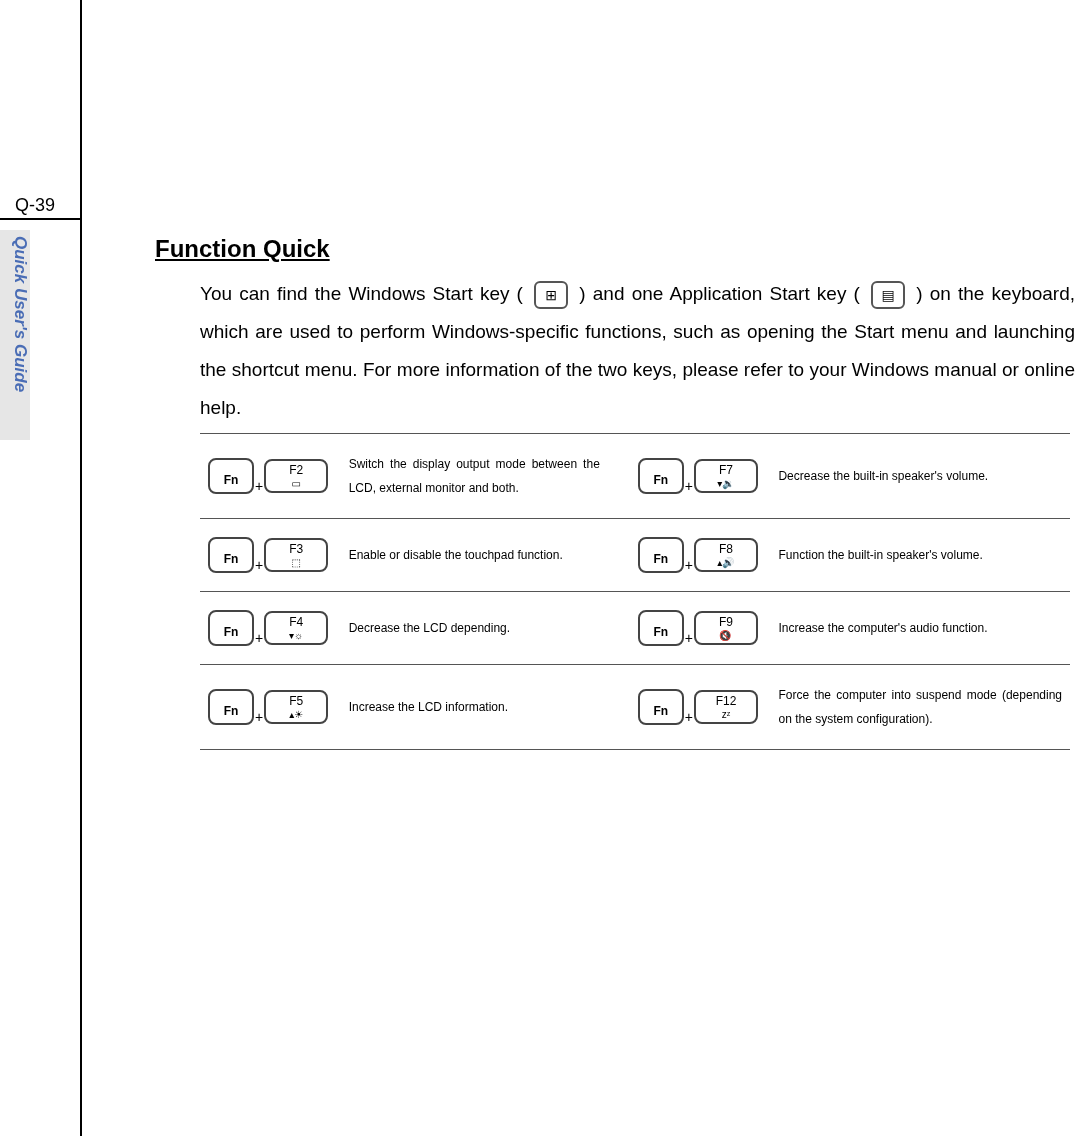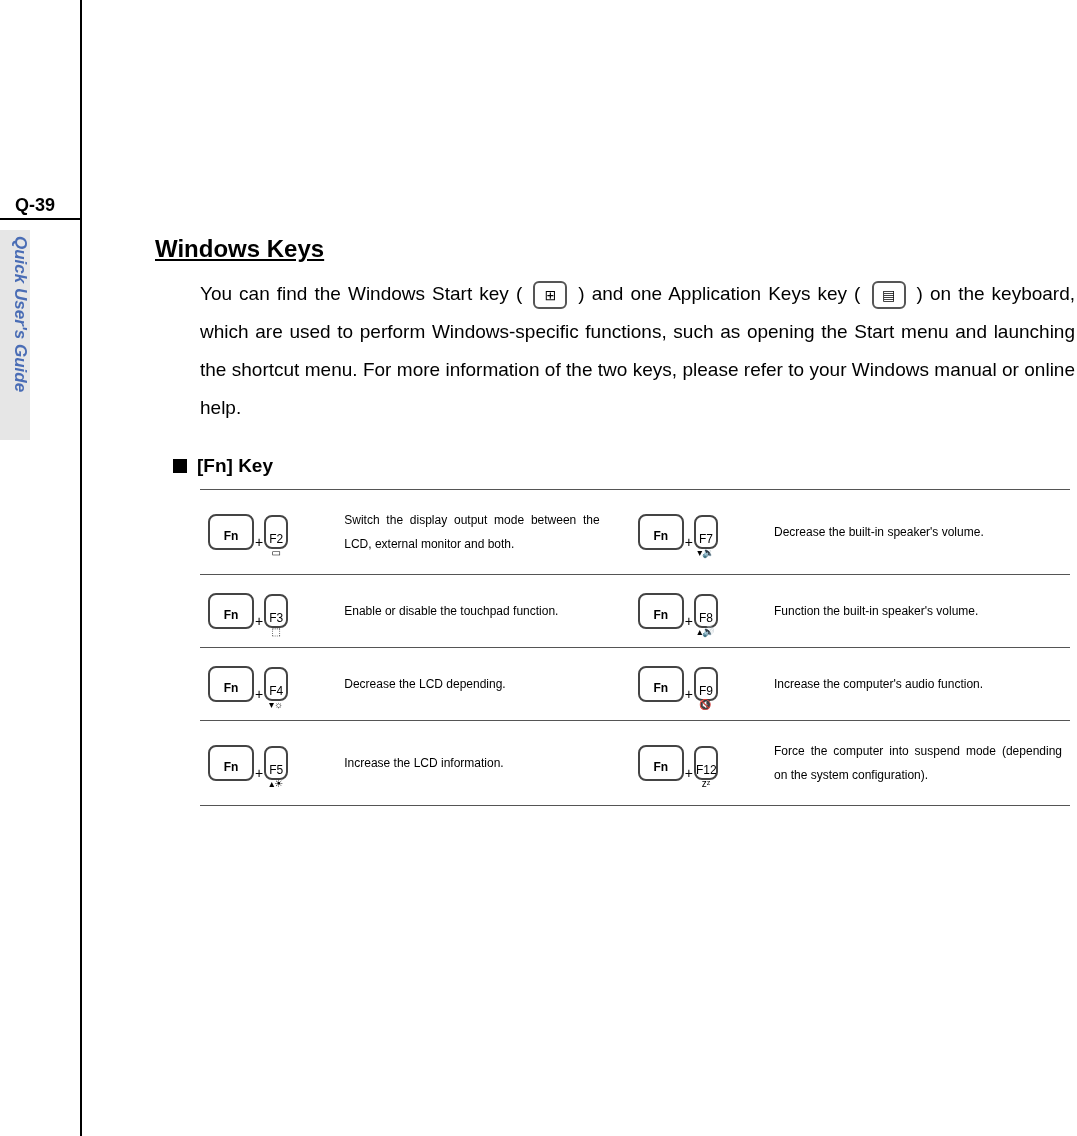--- a/index.html
+++ b/index.html
@@ -9,21 +9,20 @@
     background: #fff;
     font-family: Arial, Helvetica, sans-serif;
     position: relative;
     color: #000;
   }
   .page-number {
     position: absolute;
     top: 195px;
     left: 15px;
     font-size: 18px;
-    font-weight: bold;
   }
   .hr-top {
     position: absolute;
     top: 218px;
     left: 0;
     width: 80px;
     border-top: 2px solid #000;
   }
   .vline {
     position: absolute;
@@ -124,58 +123,54 @@
     vertical-align: middle;
     font-size: 12px;
     padding: 2px 0;
   }
   .key-fn {
     width: 46px; height: 36px;
     line-height: 36px;
     font-weight: bold;
   }
   .key-f {
-    width: 24px; height: 34px;
+    width: 64px; height: 34px;
     line-height: 12px;
-    padding-top: 16px;
+    padding-top: 3px;
   }
   .key-f .sub { font-size: 10px; display:block; margin-top:2px; }
   .plus {
     font-size: 14px;
     vertical-align: bottom;
     margin: 0 1px;
   }
 </style>
 </head>
 <body>
 
 <div class="vline"></div>
 <div class="page-number">Q-39</div>
 <div class="hr-top"></div>
 <div class="tab">
   <span class="tab-inner">Quick User's Guide</span>
 </div>
 
 <div class="content">
 
-  <div class="h1">Windows Keys</div>
+  <div class="h1">Function Quick</div>
 
 
   <p class="para">
     <span>You can find the Windows Start key (</span>
     <span class="inline-key">⊞</span>
-    <span>) and one Application Keys key (</span>
+    <span>) and one Application Start key (</span>
     <span class="inline-key">▤</span>
     <span>) on the keyboard, which are used to perform Windows-specific functions, such as opening the Start menu and launching the shortcut menu.   For more information of the two keys, please refer to your Windows manual or online help.</span>
   </p>
 
-  <div class="h2-row" style="margin-top:28px;">
-    <span class="bullet-sq"></span>
-    <span>[Fn] Key</span>
-  </div>
 
   <table class="fn-table">
     <tbody id="fn-rows">
         <tr>
           <td class="keycell"><span class="key-fn">Fn</span><span class="plus">+</span><span class="key-f">F2<span class="sub">▭</span></span></td>
           <td class="desccell left">Switch the display output mode between the LCD, external monitor and both.</td>
           <td class="keycell"><span class="key-fn">Fn</span><span class="plus">+</span><span class="key-f">F7<span class="sub">▾🔉</span></span></td>
           <td class="desccell right">Decrease the built-in speaker's volume.</td>
         </tr>
         <tr>

